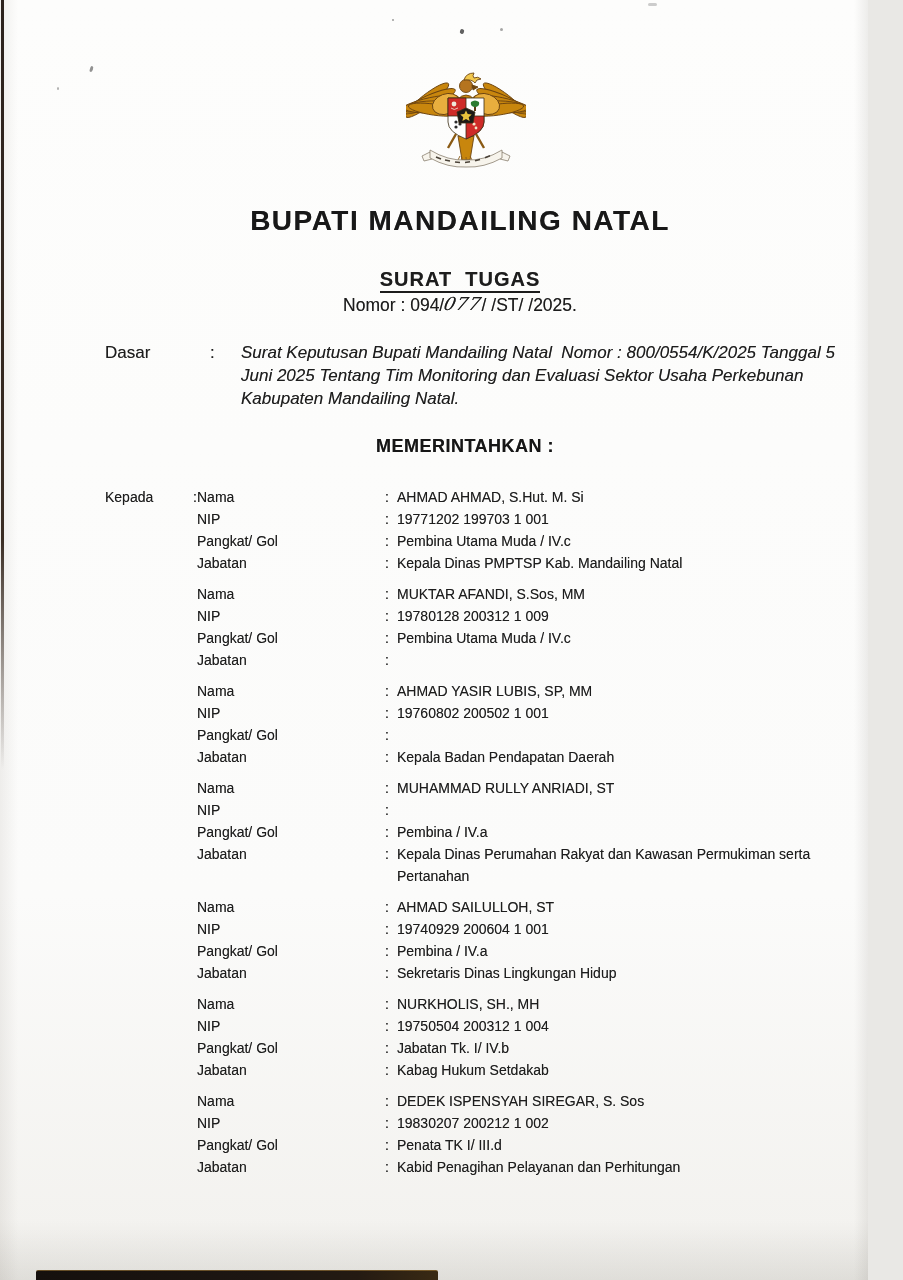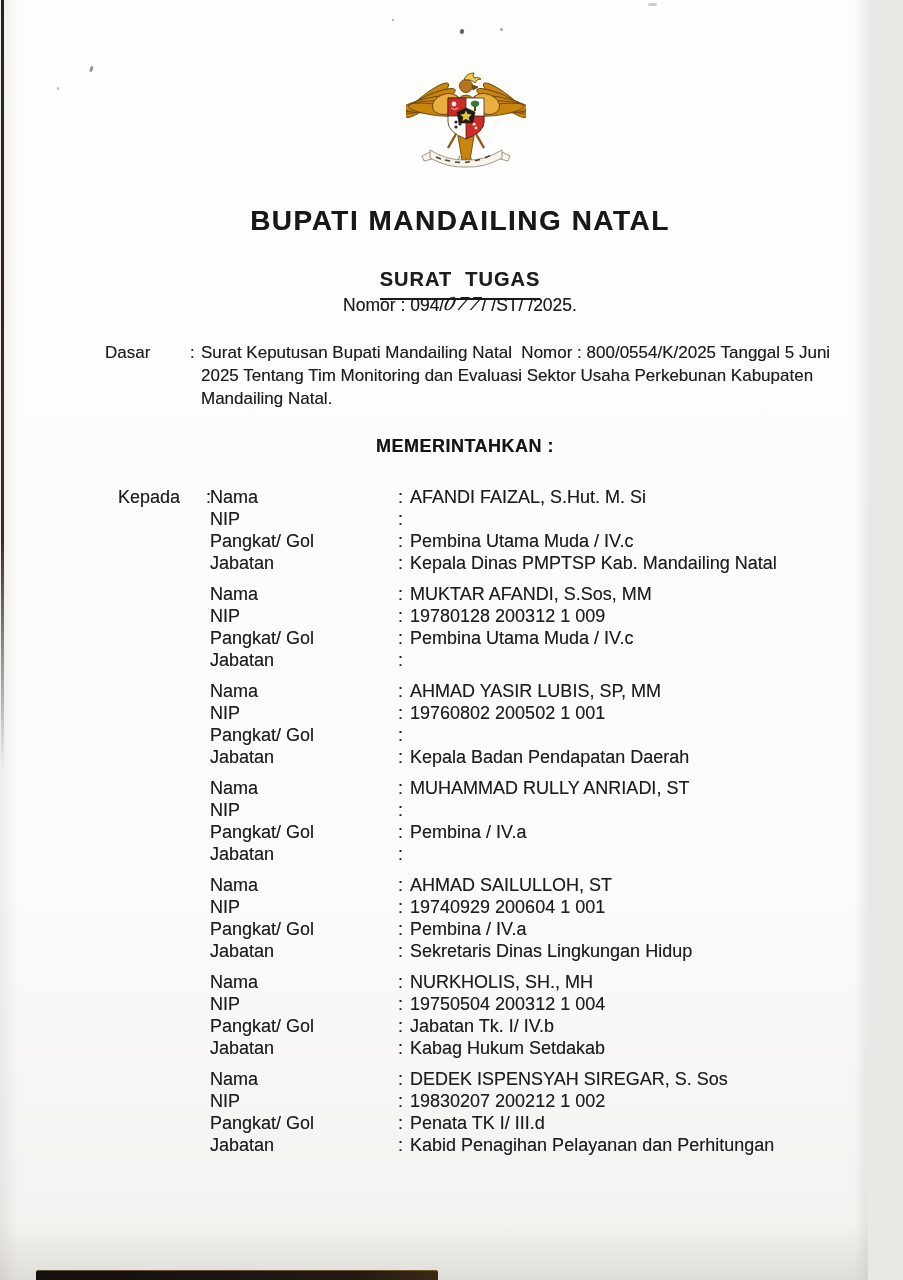--- a/index.html
+++ b/index.html
@@ -46,51 +46,51 @@
   .doc-title{
     position:absolute;left:0;top:205px;width:920px;text-align:center;
     font-size:28px;font-weight:bold;letter-spacing:1.5px;color:#181818;
     text-shadow:0 0 .5px rgba(0,0,0,.55);
   }
   .surat-tugas{
     position:absolute;left:0;top:268px;width:920px;text-align:center;
   }
   .surat-tugas span{
     display:inline-block;font-size:20px;font-weight:bold;letter-spacing:1px;
-    white-space:pre;border-bottom:2.5px solid #1c1c1c;padding-bottom:7px;
+    white-space:pre;border-bottom:2.5px solid #1c1c1c;padding-bottom:0;
     text-shadow:0 0 .5px rgba(0,0,0,.5);
   }
   .nomor-line{
     position:absolute;left:0;top:294px;width:920px;text-align:center;
     font-size:17.5px;color:#1c1c1c;text-shadow:0 0 .4px rgba(0,0,0,.45);
   }
   .nomor-line .hand{
     display:inline-block;font-family:"DejaVu Serif", serif;font-style:italic;
     font-size:18px;transform:skewX(-14deg) translateY(-1px);letter-spacing:1px;
     text-shadow:0 0 .6px rgba(0,0,0,.6);
   }
 
   .dasar-block{
     position:absolute;left:105px;top:341px;width:760px;
     display:flex;align-items:flex-start;
-    font-size:17px;line-height:23px;text-shadow:0 0 .4px rgba(0,0,0,.45);
+    font-size:17px;line-height:23px;text-shadow:0 0 .4px rgba(0,0,0,.45);gap:20px;
   }
   .dasar-block .side-label{width:85px;flex:none;}
   .dasar-block .colon{width:11px;flex:none;}
-  .dasar-block .dasar-text{width:645px;white-space:pre-wrap;}
+  .dasar-block .dasar-text{width:645px;white-space:pre-wrap;font-style:italic;}
 
   .memerintahkan{
     position:absolute;left:0;top:436px;width:930px;text-align:center;
     font-size:18px;font-weight:bold;letter-spacing:.5px;color:#161616;
     text-shadow:0 0 .5px rgba(0,0,0,.55);
   }
 
   .kepada-block{
-    position:absolute;left:118px;top:486px;width:770px;
-    font-size:18px;line-height:22px;text-shadow:0 0 .4px rgba(0,0,0,.45);
+    position:absolute;left:105px;top:486px;width:770px;
+    font-size:14px;line-height:22px;text-shadow:0 0 .4px rgba(0,0,0,.45);
   }
   .kepada-prefix{position:absolute;left:0;top:0;}
   .kepada-colon{position:absolute;left:88px;top:0;}
   .entries{margin-left:92px;}
   .entry{margin-bottom:9px;}
   .line{display:flex;align-items:flex-start;}
   .flabel{width:188px;flex:none;}
   .vcolon{width:12px;flex:none;}
   .fvalue{width:448px;}
 </style>
@@ -187,25 +187,26 @@
   <div class="memerintahkan">MEMERINTAHKAN :</div>
 
   <div class="kepada-block">
     <span class="kepada-prefix">Kepada</span>
     <span class="kepada-colon colon">:</span>
     <div class="entries">
   <div class="entry">
     <div class="line">
       <span class="flabel">Nama</span>
       <span class="vcolon colon">:</span>
-      <span class="fvalue">AFANDI FAIZAL, S.Hut. M. Si</span>
-    </div>
-    <div class="line">
-      <span class="flabel">NIP</span>
-      <span class="vcolon colon">:</span>
+      <span class="fvalue">AHMAD AHMAD, S.Hut. M. Si</span>
+    </div>
+    <div class="line">
+      <span class="flabel">NIP</span>
+      <span class="vcolon colon">:</span>
+      <span class="fvalue">19771202 199703 1 001</span>
     </div>
     <div class="line">
       <span class="flabel">Pangkat/ Gol</span>
       <span class="vcolon colon">:</span>
       <span class="fvalue">Pembina Utama Muda / IV.c</span>
     </div>
     <div class="line">
       <span class="flabel">Jabatan</span>
       <span class="vcolon colon">:</span>
       <span class="fvalue">Kepala Dinas PMPTSP Kab. Mandailing Natal</span>
@@ -267,20 +268,21 @@
       <span class="vcolon colon">:</span>
     </div>
     <div class="line">
       <span class="flabel">Pangkat/ Gol</span>
       <span class="vcolon colon">:</span>
       <span class="fvalue">Pembina / IV.a</span>
     </div>
     <div class="line">
       <span class="flabel">Jabatan</span>
       <span class="vcolon colon">:</span>
+      <span class="fvalue">Kepala Dinas Perumahan Rakyat dan Kawasan Permukiman serta Pertanahan</span>
     </div>
   </div>
 
   <div class="entry">
     <div class="line">
       <span class="flabel">Nama</span>
       <span class="vcolon colon">:</span>
       <span class="fvalue">AHMAD SAILULLOH, ST</span>
     </div>
     <div class="line">

